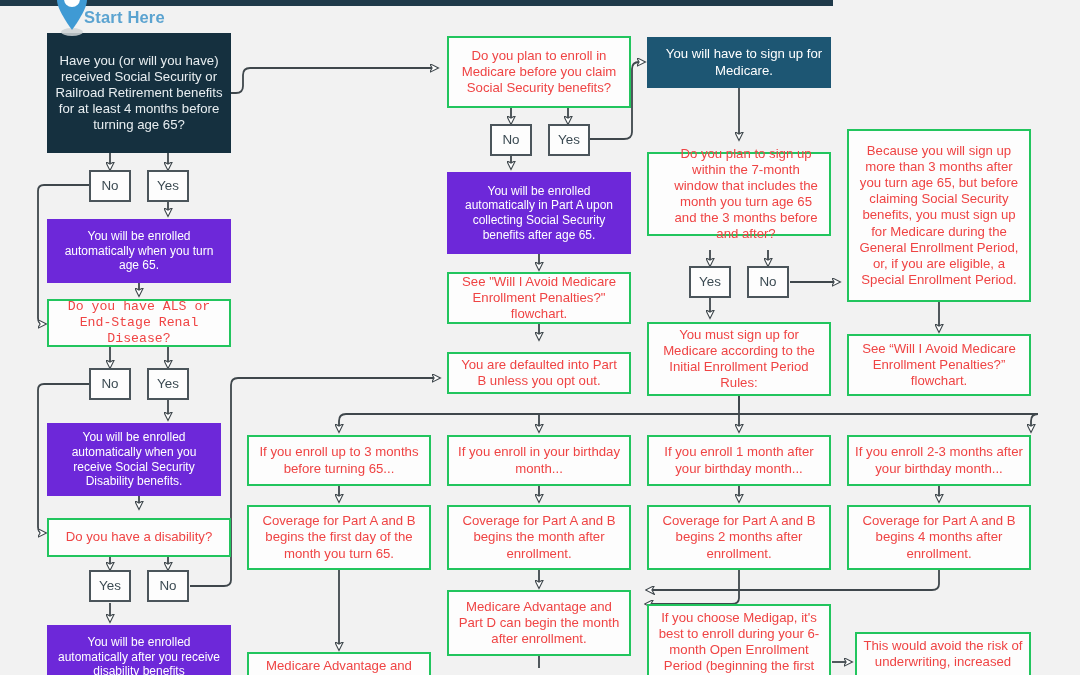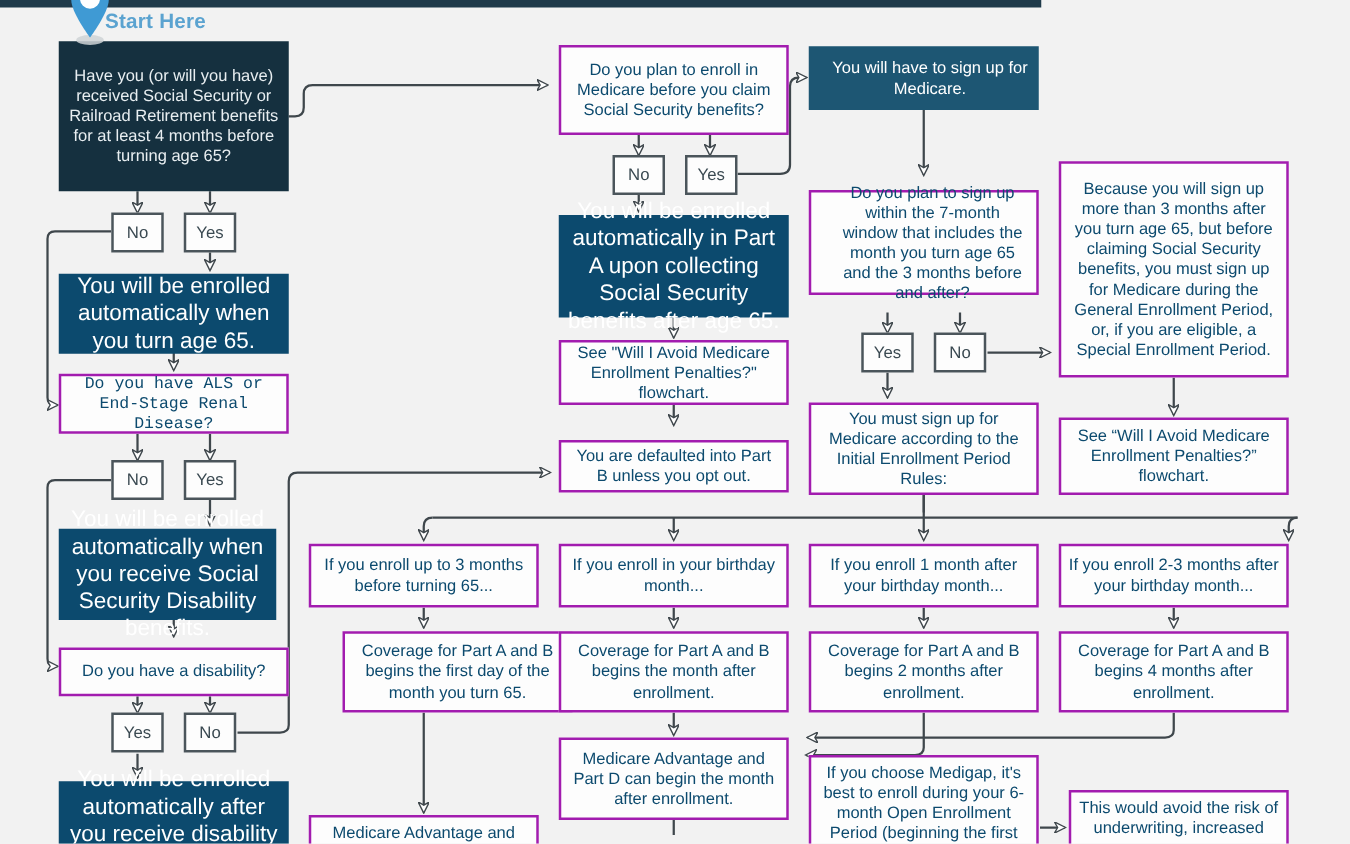--- a/index.html
+++ b/index.html
@@ -40,27 +40,27 @@
     border: none;
     font-size: 13.2px;
   }
   .v-navy2 {
     background: #1d5673; color: #ffffff;
     border: none;
     font-size: 13.2px;
     padding-left: 16px;
   }
   .v-black {
-    background: #0c4a6e; color: #ffffff;
+    background: #6d28d9; color: #ffffff;
     border: none;
-    font-size: 18px;
+    font-size: 12px;
   }
   .v-white {
-    background: #fdfdfd; color: #0c4a6e;
-    border: 2px solid #a21caf;
+    background: #fdfdfd; color: #ef4444;
+    border: 2px solid #22c55e;
     font-size: 13.2px;
   }
   .v-choice {
     background: #fdfdfd; color: #3b4a52;
     border: 2px solid #4b555b;
     font-size: 13.4px;
   }
 
   .pin {
     position: absolute;
@@ -275,21 +275,21 @@
   <div class="node v-white" style="left:447px; top:435px; width:184px; height:51px;">
     <span>If you enroll in your birthday month...</span>
   </div>
   <div class="node v-white" style="left:647px; top:435px; width:184px; height:51px;">
     <span>If you enroll 1 month after your birthday month...</span>
   </div>
   <div class="node v-white" style="left:847px; top:435px; width:184px; height:51px;">
     <span>If you enroll 2-3 months after your birthday month...</span>
   </div>
 
-  <div class="node v-white" style="left:247px; top:505px; width:184px; height:65px;margin-left:27px;">
+  <div class="node v-white" style="left:247px; top:505px; width:184px; height:65px;">
     <span>Coverage for Part A and B begins the first day of the month you turn 65.</span>
   </div>
   <div class="node v-white" style="left:447px; top:505px; width:184px; height:65px;">
     <span>Coverage for Part A and B begins the month after enrollment.</span>
   </div>
   <div class="node v-white" style="left:647px; top:505px; width:184px; height:65px;">
     <span>Coverage for Part A and B begins 2 months after enrollment.</span>
   </div>
   <div class="node v-white" style="left:847px; top:505px; width:184px; height:65px;">
     <span>Coverage for Part A and B begins 4 months after enrollment.</span>

